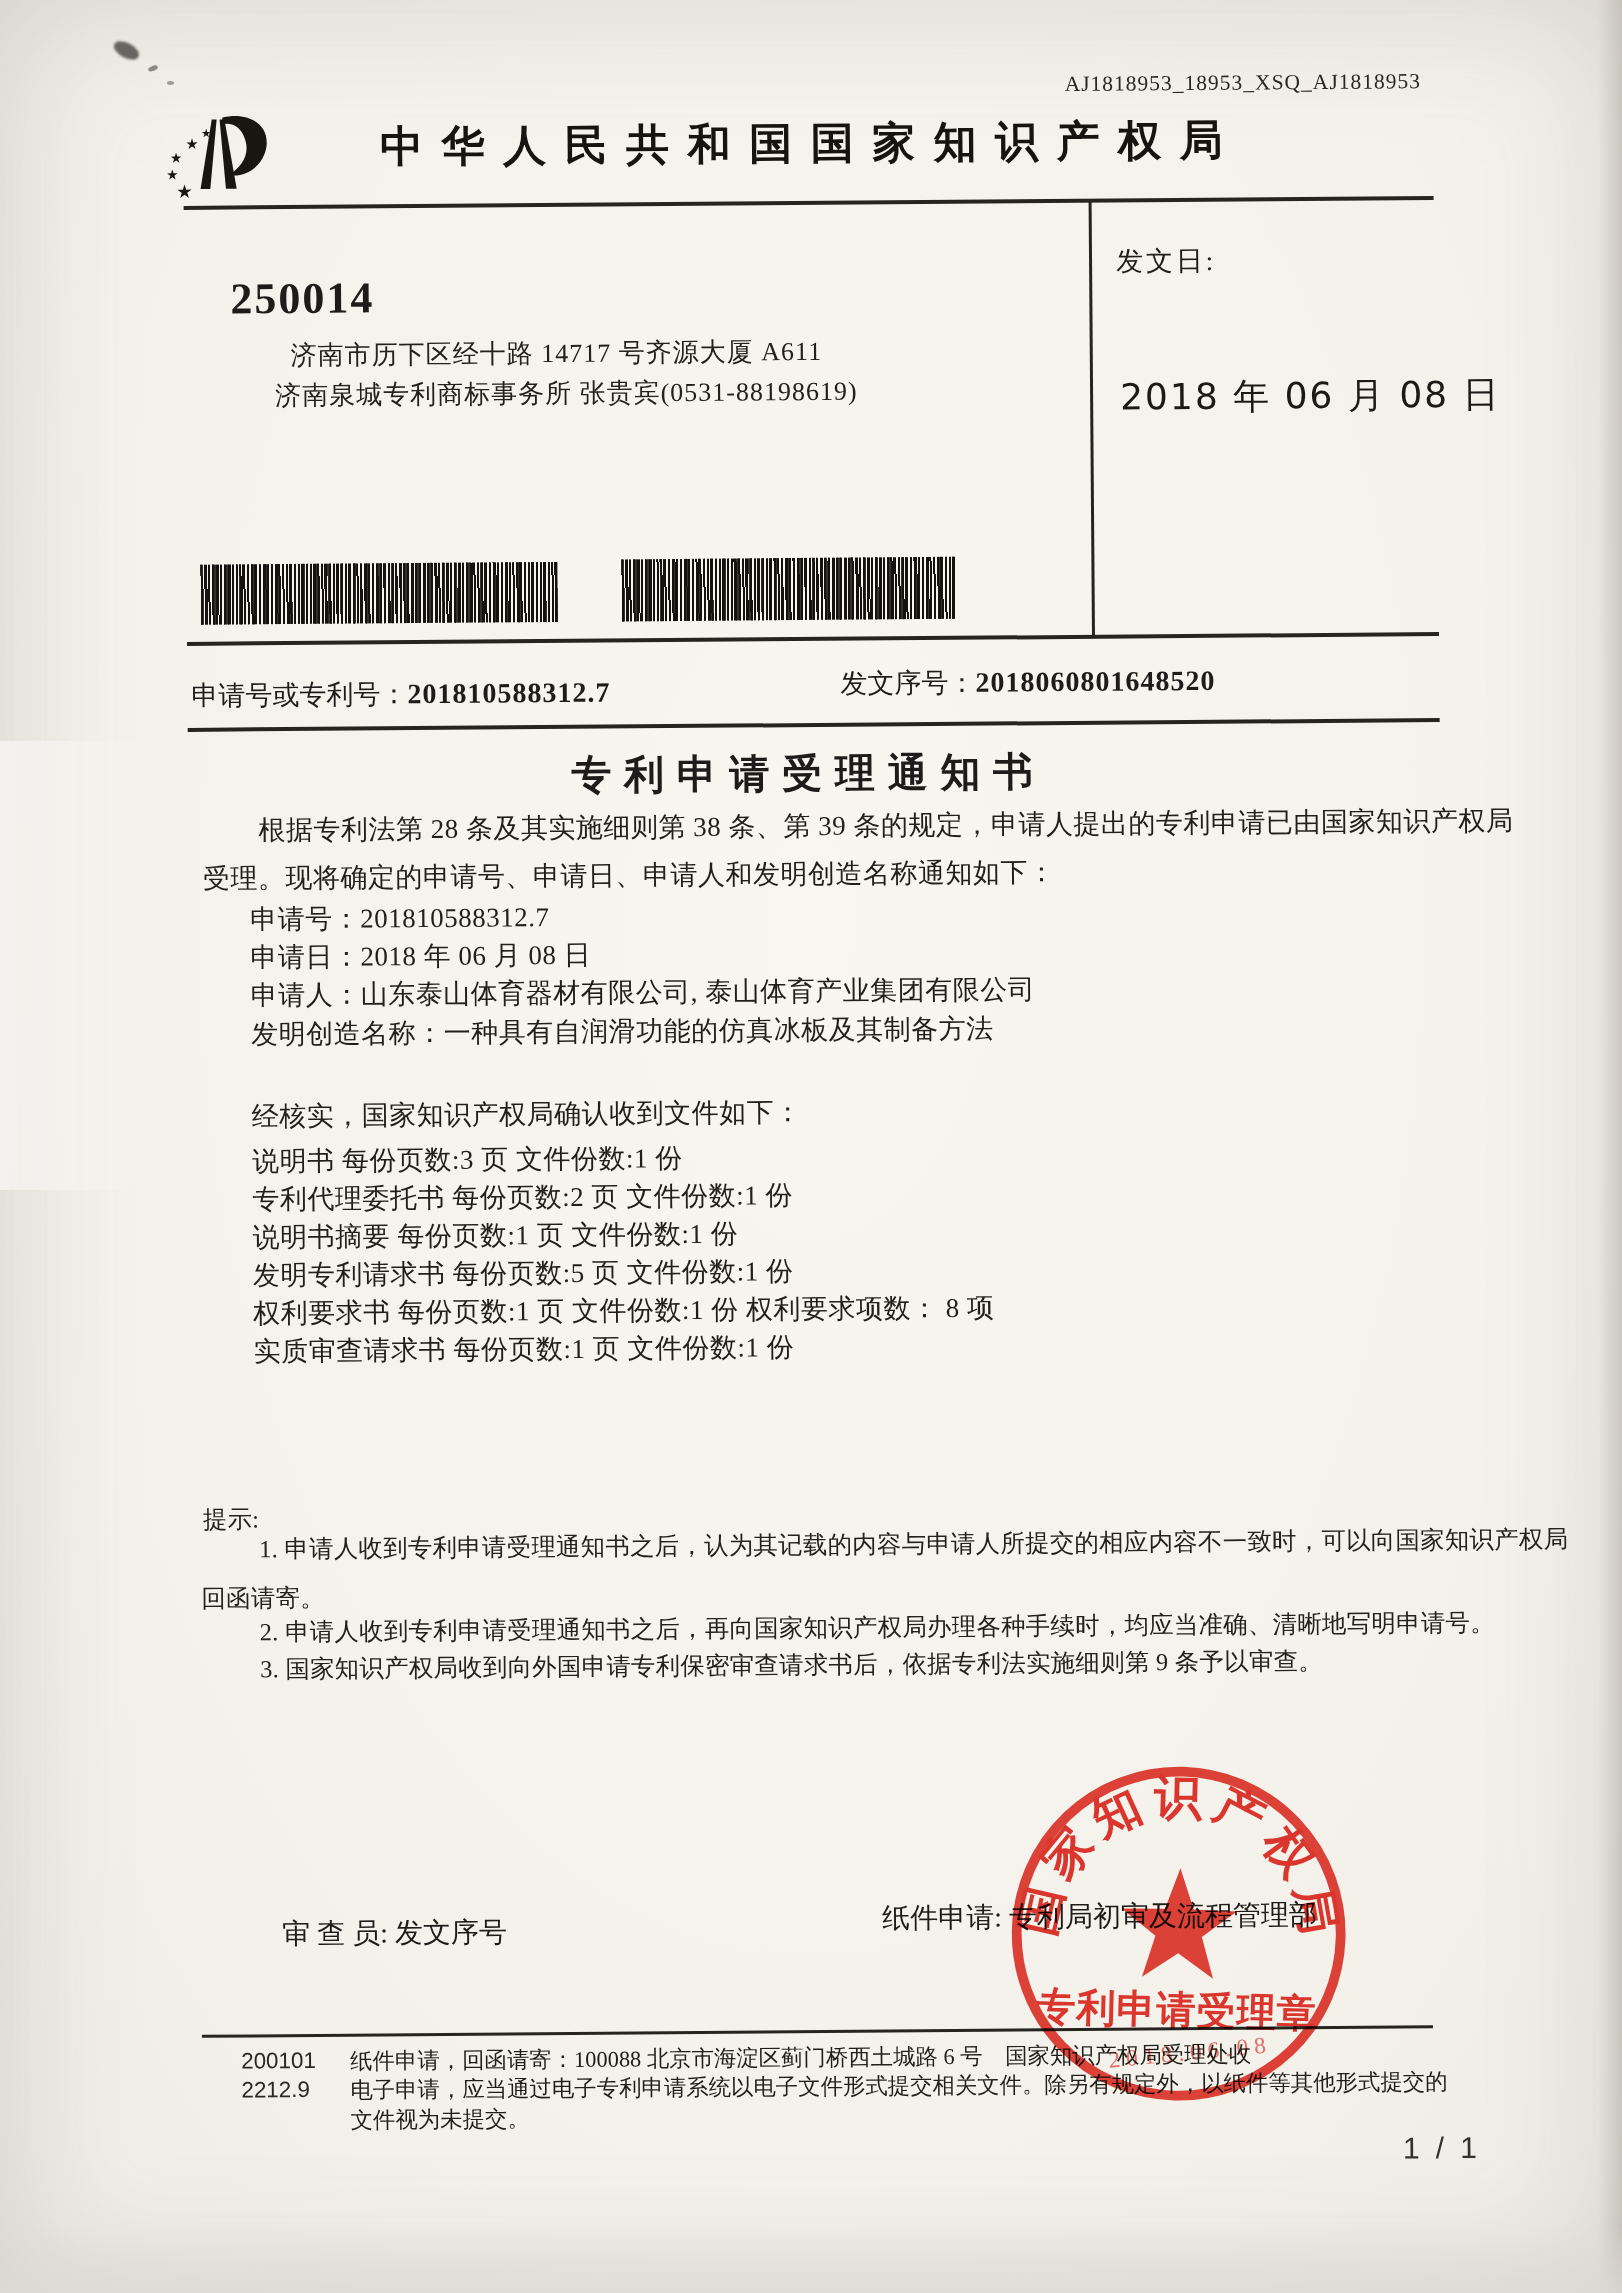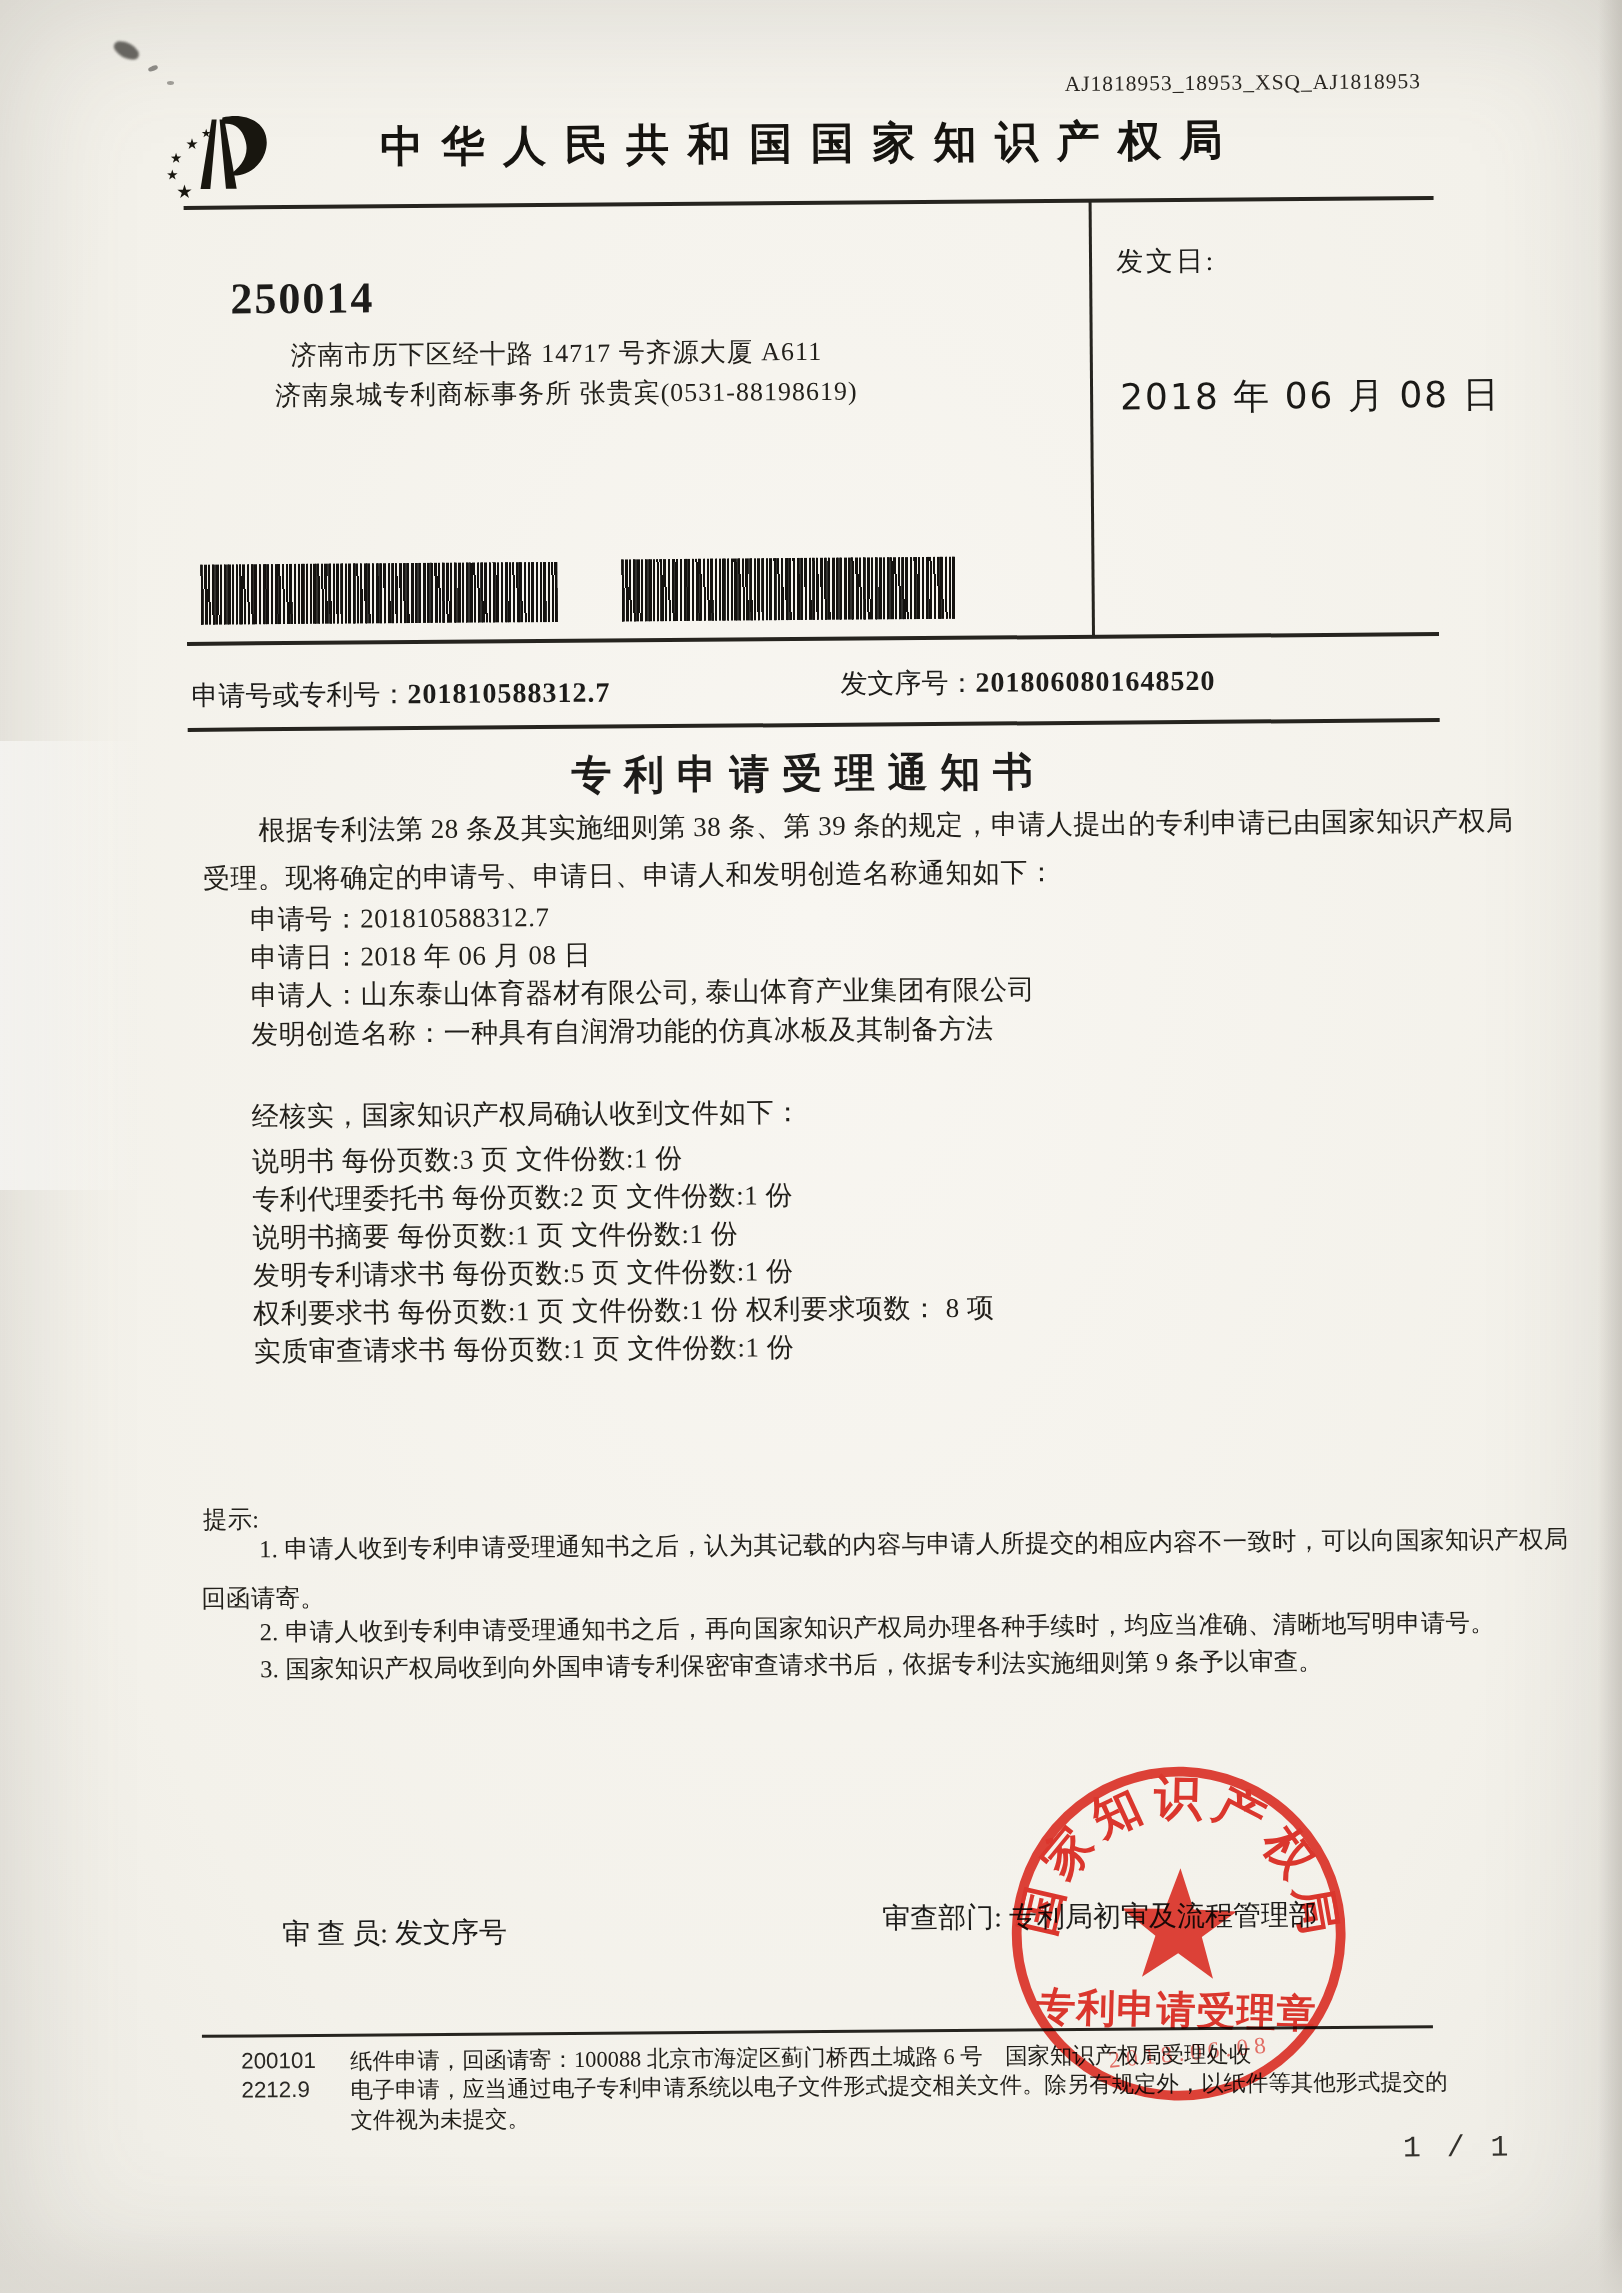--- a/index.html
+++ b/index.html
@@ -22,21 +22,21 @@
       repeating-linear-gradient(90deg,#14120f 0 1px,transparent 1px 5.9px),
       repeating-linear-gradient(90deg,rgba(15,14,12,.85) 0 2.9px,transparent 2.9px 12.7px);}
   .ref{font-size:27px;}
   .ref b{font-size:28px;letter-spacing:1px;}
   .title{font-size:40px;font-weight:700;letter-spacing:12.7px;text-align:center;left:0;right:0;}
   .body-line{font-size:27px;letter-spacing:0.5px;color:#211f1a;}
   .note-line{font-size:24.4px;letter-spacing:0.3px;color:#23211c;}
   .sign{font-size:28px;}
   .foot{font-size:22.4px;color:#201e19;}
   .foot-code{font-family:"Liberation Sans","DejaVu Sans",sans-serif;font-size:22.4px;color:#2a2824;text-align:right;}
-  .pagenum{font-family:Liberation Mono, monospace;font-size:30px;letter-spacing:3.9px;color:#33312c;}
+  .pagenum{font-family:Liberation Sans, sans-serif;font-size:30px;letter-spacing:3.9px;color:#33312c;}
   .stamp{position:absolute;left:991px;top:1755px;width:363px;height:363px;
          mix-blend-mode:multiply;opacity:.92;transform:rotate(2deg);}
   
   .speck{position:absolute;background:#3c3a36;border-radius:50%;}
   .band-right{position:absolute;top:0;bottom:0;right:0;width:25px;
       background:linear-gradient(270deg,rgba(180,176,168,.55),rgba(180,176,168,0));}
   .band-bottom{position:absolute;left:0;right:0;bottom:0;height:68px;
       background:linear-gradient(0deg,rgba(222,219,212,.75),rgba(222,219,212,0));}
   .band-left{position:absolute;left:0;top:741px;width:146px;height:449px;
       background:linear-gradient(90deg,rgba(255,255,255,.55),rgba(255,255,255,0));}
@@ -117,21 +117,21 @@
     <div class="abs note-line" style="left:200px;top:1499px;">提示:</div>
     <div class="abs note-line" style="left:256px;top:1529px;">1. 申请人收到专利申请受理通知书之后，认为其记载的内容与申请人所提交的相应内容不一致时，可以向国家知识产权局</div>
     <div class="abs note-line" style="left:198px;top:1578px;">回函请寄。</div>
     <div class="abs note-line" style="left:256px;top:1612px;">2. 申请人收到专利申请受理通知书之后，再向国家知识产权局办理各种手续时，均应当准确、清晰地写明申请号。</div>
     <div class="abs note-line" style="left:256px;top:1649px;">3. 国家知识产权局收到向外国申请专利保密审查请求书后，依据专利法实施细则第 9 条予以审查。</div>
 
     <div class="abs sign" style="left:276px;top:1911px;">
       <span>审 查 员:</span>&nbsp;<span>发文序号</span>
     </div>
     <div class="abs sign" style="left:876px;top:1900px;">
-      <span>审查部门:</span>&nbsp;<span>专利局初审及流程管理部</span>
+      <span>纸件申请:</span>&nbsp;<span>专利局初审及流程管理部</span>
     </div>
 
     <div class="rule" style="left:195px;top:2030px;width:1231px;height:2.9px;"></div>
     <div class="abs foot-code" style="left:234px;top:2044px;">200101</div>
     <div class="abs foot-code" style="left:234px;top:2073px;">2212.9</div>
     <div class="abs foot" style="left:343px;top:2042px;">纸件申请，回函请寄：100088 北京市海淀区蓟门桥西土城路 6 号　国家知识产权局受理处收</div>
     <div class="abs foot" style="left:343px;top:2071px;">电子申请，应当通过电子专利申请系统以电子文件形式提交相关文件。除另有规定外，以纸件等其他形式提交的</div>
     <div class="abs foot" style="left:343px;top:2101px;">文件视为未提交。</div>
     <div class="abs pagenum" style="left:1395px;top:2136px;">1 / 1</div>
 

